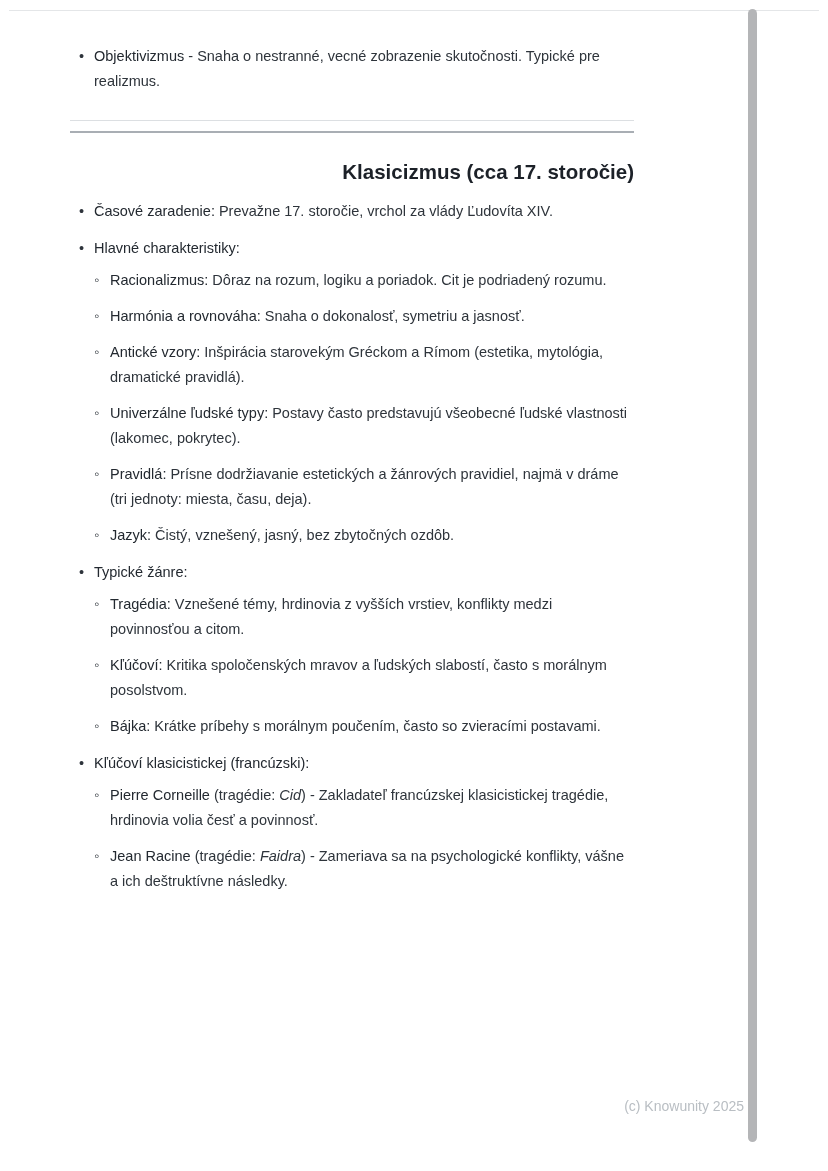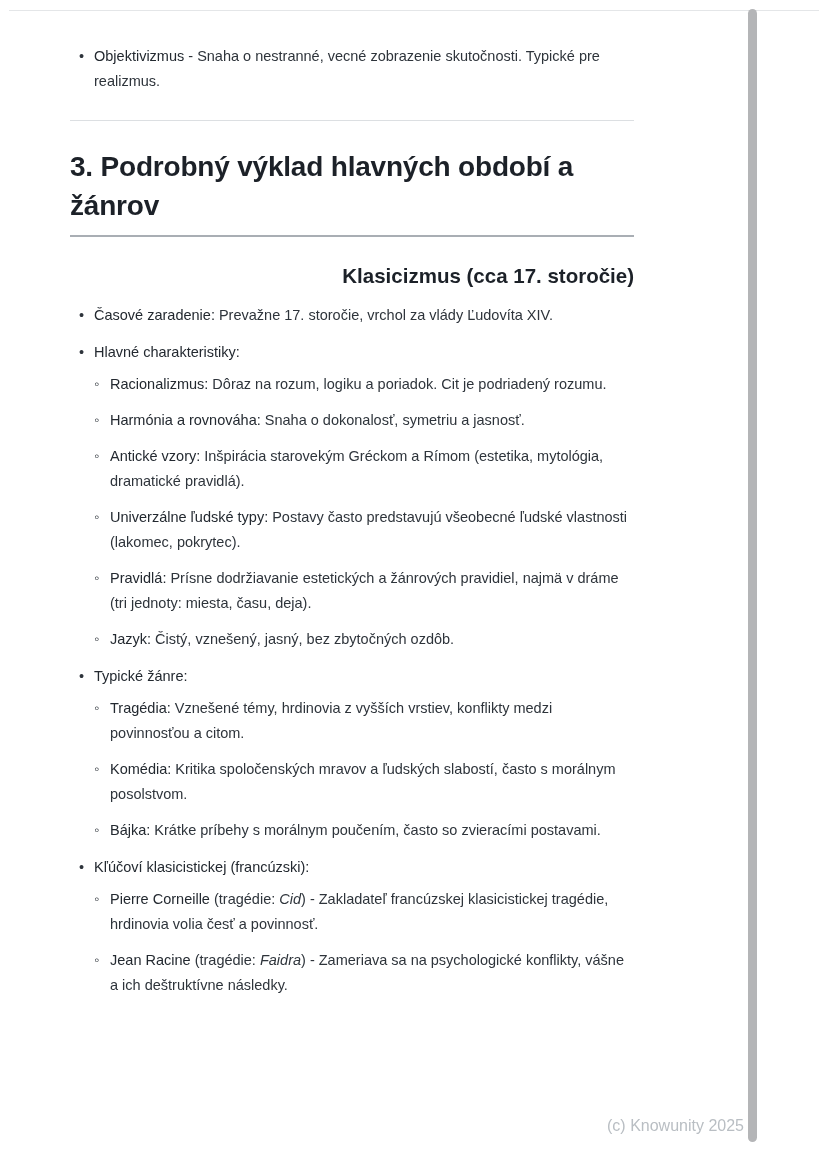--- a/index.html
+++ b/index.html
@@ -67,43 +67,42 @@
     color:#1c2128;
     text-align:right;
   }
 
   ul.l1 { margin-top:14px; }
   ul.l1 > li + li { margin-top:12px; }
   ul.l2 { margin-top:7px; }
   ul.l2 > li + li { margin-top:11px; }
 
   .watermark {
-    position:absolute; right:84px; bottom:39px;
-    font-size:16px; line-height:12px; color:#b9bec3;
+    position:absolute; right:84px; bottom:59px;
+    font-size:14px; line-height:12px; color:#b9bec3;
   }
 </style>
 </head>
 <body>
 
 <div class="page">
   <div class="page-top-edge"></div>
   <div class="scrollbar"></div>
 
   <div class="content">
 
     <ul class="top-list">
       <li class="row">
         <span class="marker mk1">•</span>
         <p class="txt"><b class="lead">Objektivizmus</b><span> - Snaha o nestranné, vecné zobrazenie skutočnosti. Typické pre realizmus.</span></p>
       </li>
     </ul>
 
     <hr class="rule-light">
 
-    <h1 class="section-title">3. Podrobný výklad hlavných období a žánrov</h1>
     <div class="rule-heading"></div>
 
 
     <h2 class="subsection-title">Klasicizmus (cca 17. storočie)</h2>
 
     <ul class="l1">
 
       <li class="row">
         <span class="marker mk1">•</span>
         <p class="txt"><b class="lead">Časové zaradenie:</b><span> Prevažne 17. storočie, vrchol za vlády Ľudovíta XIV.</span></p>
@@ -146,21 +145,21 @@
         <span class="marker mk1">•</span>
         <div class="li-body">
           <p class="txt"><b class="lead">Typické žánre:</b></p>
           <ul class="l2">
             <li class="row">
               <span class="marker mk2">◦</span>
               <p class="txt"><b class="lead">Tragédia:</b><span> Vznešené témy, hrdinovia z vyšších vrstiev, konflikty medzi povinnosťou a citom.</span></p>
             </li>
             <li class="row">
               <span class="marker mk2">◦</span>
-              <p class="txt"><b class="lead">Komédia:</b><span> Kritika spoločenských mravov a ľudských slabostí, často s morálnym posolstvom.</span></p>
+              <p class="txt"><b class="lead">Kľúčoví:</b><span> Kritika spoločenských mravov a ľudských slabostí, často s morálnym posolstvom.</span></p>
             </li>
             <li class="row">
               <span class="marker mk2">◦</span>
               <p class="txt"><b class="lead">Bájka:</b><span> Krátke príbehy s morálnym poučením, často so zvieracími postavami.</span></p>
             </li>
           </ul>
         </div>
       </li>
 
       <li class="row">

